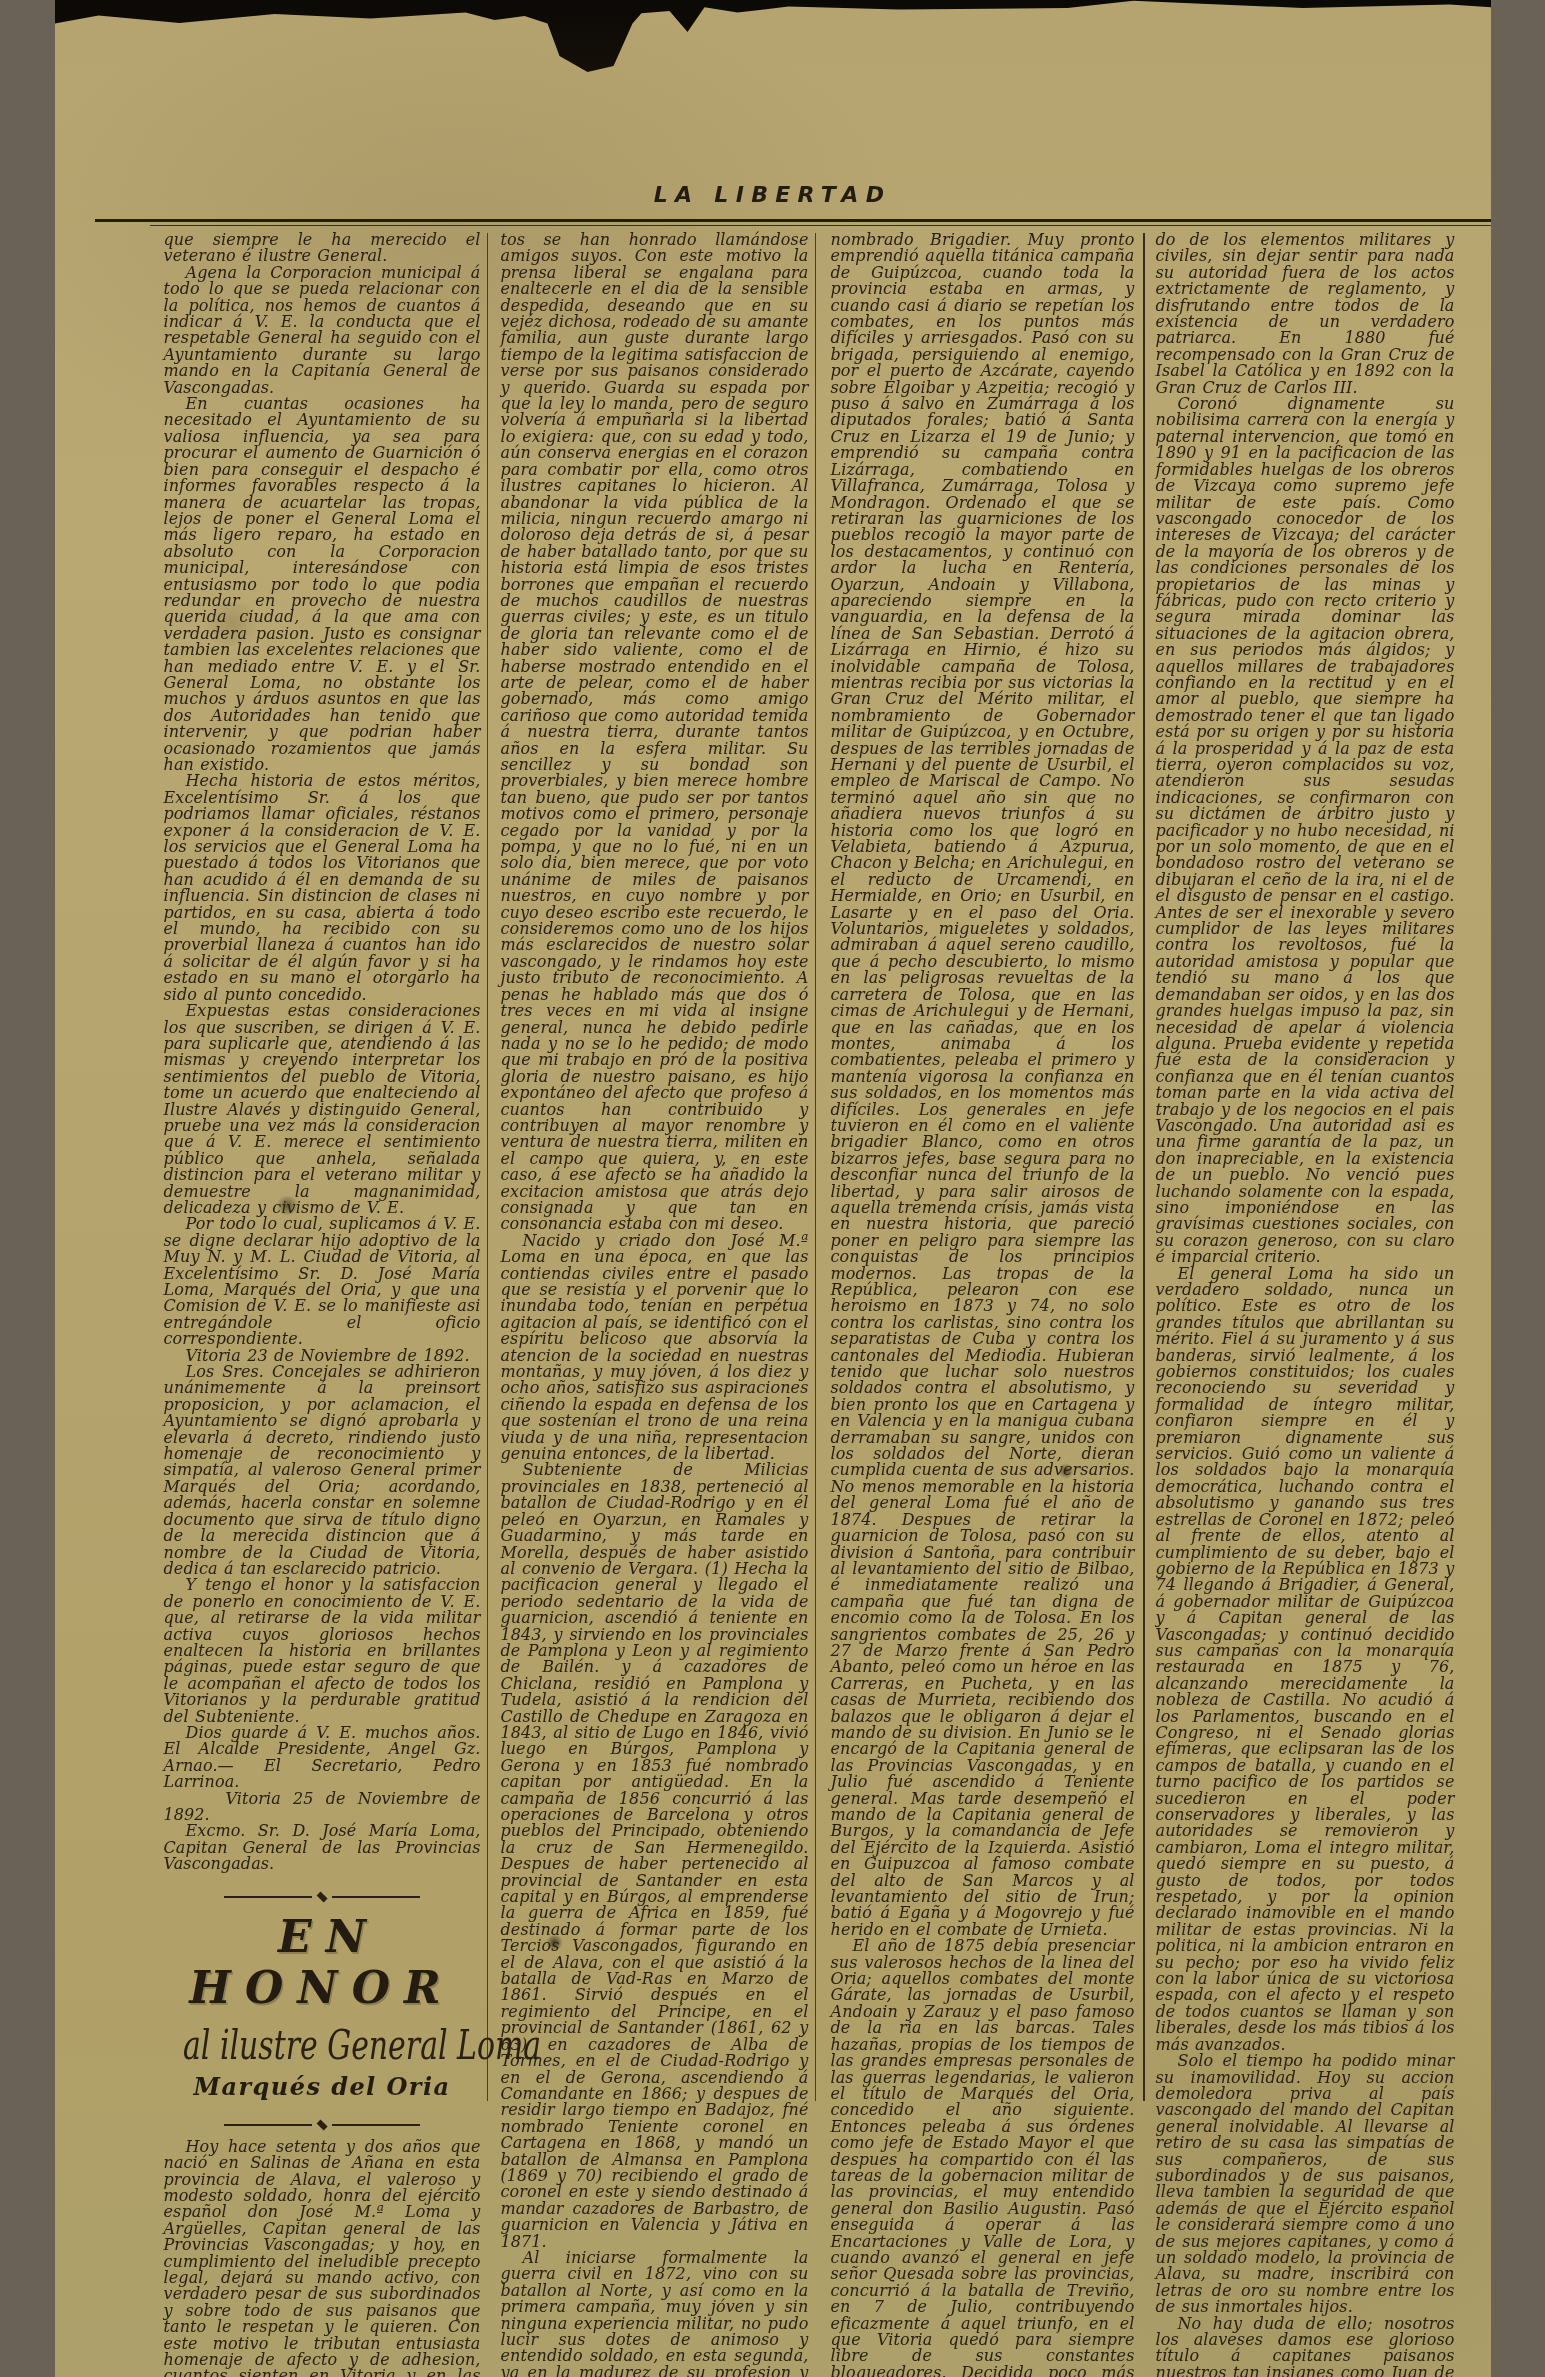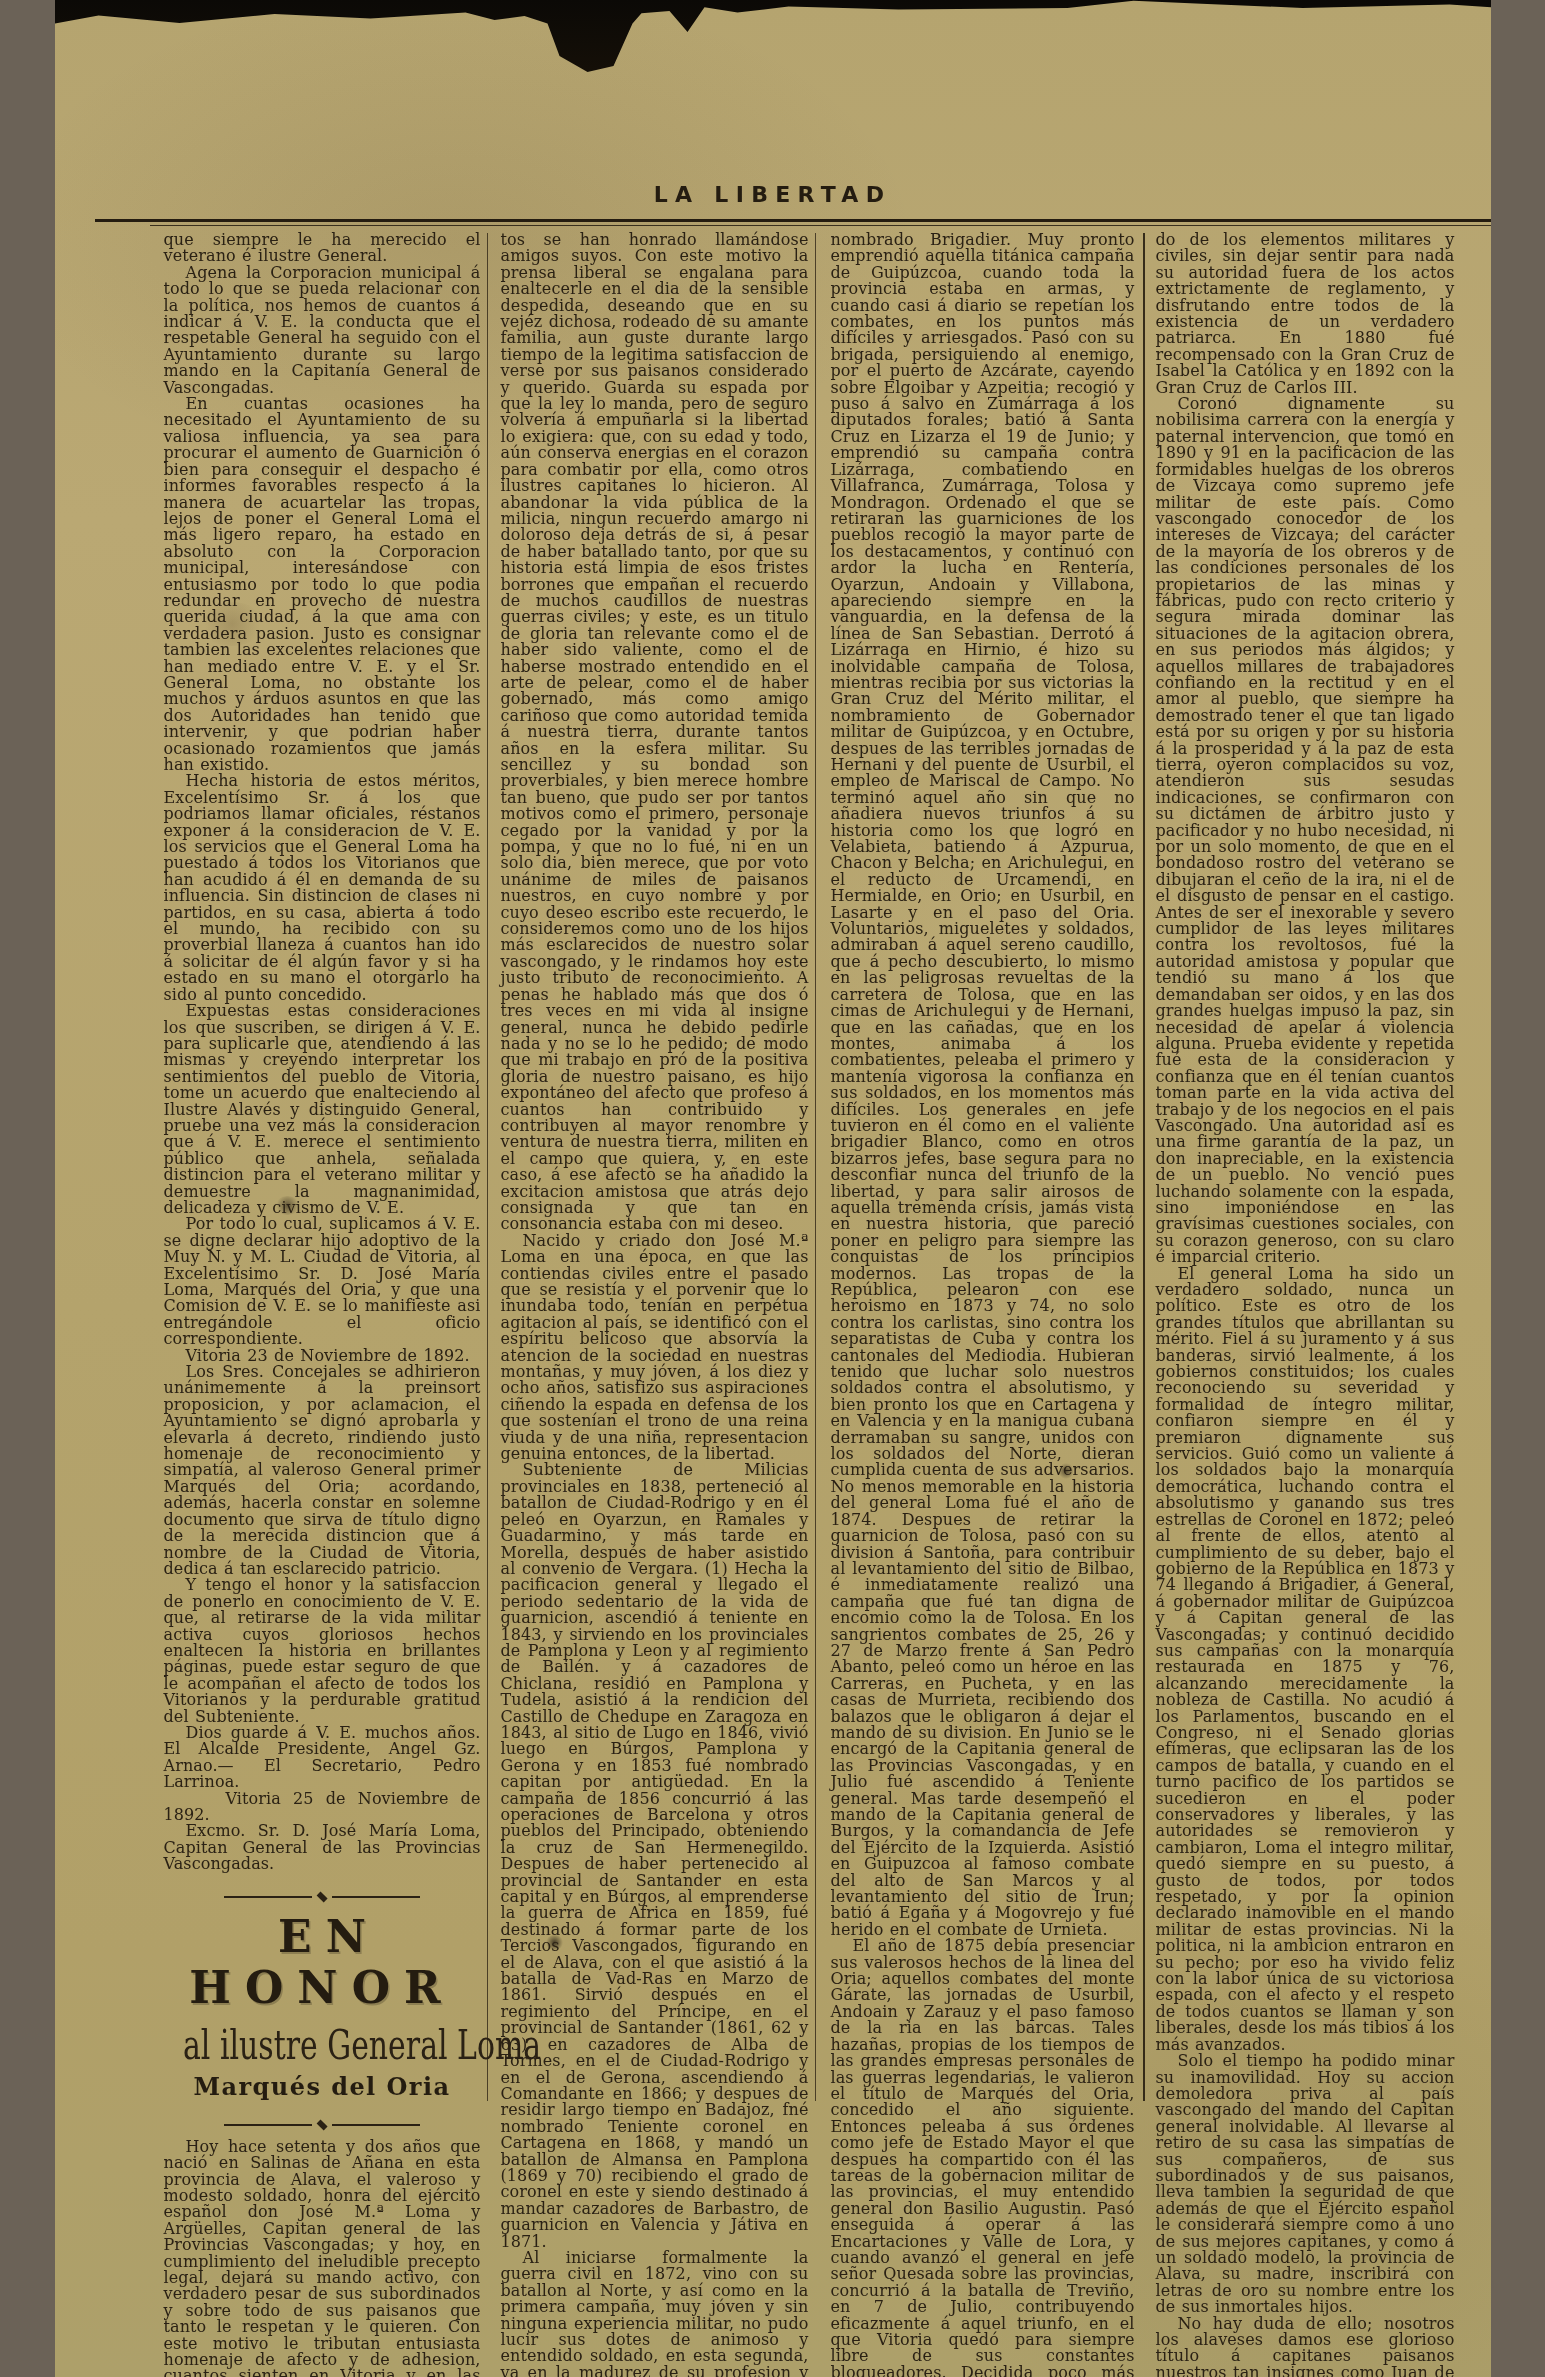--- a/index.html
+++ b/index.html
@@ -8,20 +8,21 @@
     width:1436px;height:2377px;
     margin:0 auto;
     overflow:hidden;
     background:
       radial-gradient(ellipse 661px 367px at 28% 10%, rgba(70,52,28,0.10), transparent 70%),
       radial-gradient(ellipse 587px 440px at 88% 92%, rgba(70,52,28,0.09), transparent 70%),
       radial-gradient(ellipse 367px 220px at 70% 40%, rgba(255,245,210,0.06), transparent 70%),
       linear-gradient(180deg,#b5a46f 0%,#baa873 22%,#b4a36c 55%,#b1a068 82%,#ada06a 100%);
     font-family:"DejaVu Serif","Liberation Serif",serif;
     color:#281f12;
+    font-style:italic;
   }
   .torn-top{
     position:absolute;left:0;top:0;width:1545px;height:81px;
     background:linear-gradient(180deg,#0b0906,#161008);
     clip-path:polygon(0 0,1545px 0,1545px 5.9px,1461px 8.8px,1395px 4.4px,1248px 8px,1147px 3.7px,1079px 0.7px,1013px 8px,844px 9.5px,734px 6.6px,683px 12.5px,650px 7.3px,633px 32px,615px 11px,587px 13.2px,578px 23.5px,559px 66px,533px 72px,505px 56px,493px 23.5px,470px 16px,440px 20px,411px 12.5px,316px 18.4px,220px 14px,125px 23px,44px 15.4px,0 23.5px);
   }
   .stain{position:absolute;border-radius:50%;}
   .stain.s1{left:220px;top:1196px;width:25px;height:19px;background:radial-gradient(circle,rgba(30,22,12,0.55),rgba(30,22,12,0) 70%);}
   .stain.s2{left:490px;top:1935px;width:19px;height:14.7px;background:radial-gradient(circle,rgba(20,14,8,0.7),rgba(20,14,8,0) 70%);}
   .stain.s3{left:1004px;top:1462px;width:14.7px;height:17.6px;background:radial-gradient(circle,rgba(25,18,10,0.6),rgba(25,18,10,0) 70%);}

